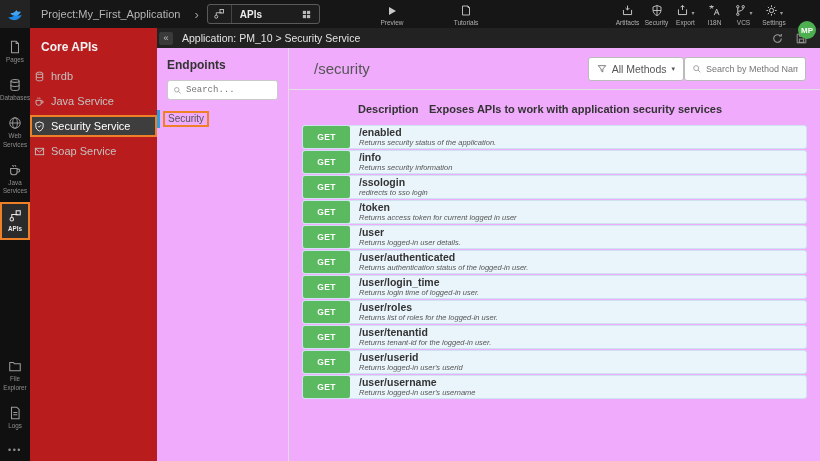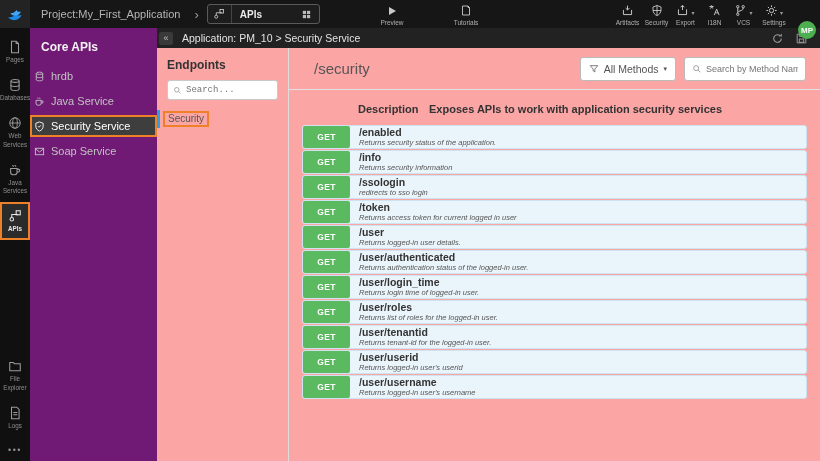--- a/index.html
+++ b/index.html
@@ -30,50 +30,50 @@
   
   .iconbar { width:30px; background:#101010; display:flex; flex-direction:column; padding-top:5px; }
   .ib-item { display:flex; flex-direction:column; align-items:center; padding:7px 0; color:#9c9c9c; cursor:pointer; }
   .ib-item svg { width:14px; height:14px; }
   .ib-label { font-size:6.3px; margin-top:2px; text-align:center; line-height:1.3; color:#8f8f8f; }
   .ib-item.selected { background:#2b2b2b; outline:2px solid #ee8127; outline-offset:-2px; color:#e8e8e8; }
   .ib-spacer { flex:1; }
   .ib-more { text-align:center; color:#8f8f8f; font-size:9px; letter-spacing:1.5px; padding:8px 0 6px; cursor:pointer; }
 
   
-  .panel2 { width:127px; background:#701a75; }
+  .panel2 { width:127px; background:#b91c1c; }
   .p2-title { font-size:12px; font-weight:bold; color:#f2f2f2; padding:12px 11px 11px; }
   .p2-item { display:flex; align-items:center; gap:6px; padding:5px 4px; font-size:11px; color:#c2c2c2; cursor:pointer; margin-bottom:3px; }
   .p2-item svg { width:11px; height:11px; flex:none; }
   .p2-item.selected { background:#3e3e3e; color:#fff; outline:2px solid #ee8127; outline-offset:-2px; }
 
   
   .right-col { flex:1; display:flex; flex-direction:column; min-width:0; }
   .crumbbar { height:20px; background:#222; display:flex; align-items:center; padding:0 12px 0 2px; flex:none; }
   .collapse-btn { width:14px; height:13px; background:#3a3a3a; color:#c0c0c0; font-size:9px; line-height:1; display:flex; align-items:center; justify-content:center; border-radius:2px; margin-right:9px; cursor:pointer; }
   .crumb-text { font-size:10.5px; color:#e2e2e2; }
   .crumb-actions { margin-left:auto; display:flex; gap:11px; color:#9a9a9a; }
   .crumb-actions svg { width:13px; height:13px; cursor:pointer; }
 
-  .content-row { flex:1; display:flex; background:#fca5a5; min-height:0; }
+  .content-row { flex:1; display:flex; background:#f0abfc; min-height:0; }
 
   
   .endpoints-panel { width:132px; border-right:1px solid #ddd; flex:none; }
   .ep-title { font-size:12px; font-weight:bold; color:#333; padding:10px 10px 8px; }
   .ep-search { margin:0 10px; height:20px; border:1px solid #c9c9c9; border-radius:3px; display:flex; align-items:center; padding:0 5px; gap:4px; color:#999; background:#fff; }
   .ep-search svg { width:9px; height:9px; flex:none; }
   .ep-search input { border:none; outline:none; width:100%; font-size:9px; color:#555; font-family:Liberation Mono, monospace; background:transparent; }
   .ep-item { margin-top:10px; height:18px; display:flex; align-items:center; border-left:3px solid #2d9ee0; padding-left:3px; cursor:pointer; }
   .ep-item-label { font-size:10px; color:#555; border:2px solid #ee8127; padding:0 3px 1px; }
 
   
   .main { flex:1; min-width:0; display:flex; flex-direction:column; }
   .main-header { height:42px; flex:none; display:flex; align-items:center; padding:0 14px 0 25px; border-bottom:1px solid #e0e0e0; }
   .main-title { font-size:15px; color:#555; }
-  .main-controls { margin-left:auto; display:flex; gap:8px; align-items:center; }
+  .main-controls { margin-left:auto; display:flex; gap:0; align-items:center; }
   .methods-dd { height:24px; border:1px solid #bbb; border-radius:3px; display:flex; align-items:center; gap:5px; padding:0 8px; color:#555; font-size:10.5px; cursor:pointer; background:#fff; }
   .methods-dd svg { width:10px; height:10px; }
   .dd-caret { font-size:7px; color:#555; }
   .main-search { width:122px; height:24px; border:1px solid #bbb; border-radius:3px; display:flex; align-items:center; gap:4px; padding:0 7px; color:#999; background:#fff; }
   .main-search svg { width:10px; height:10px; flex:none; }
   .main-search input { border:none; outline:none; width:100%; font-size:9px; color:#555; font-family:inherit; background:transparent; }
 
   .desc-row { display:flex; padding:13px 25px 10px; }
   .desc-label { width:115px; font-size:11px; font-weight:bold; color:#333; flex:none;padding-left:44px; }
   .desc-value { font-size:11px; font-weight:bold; color:#333; }

